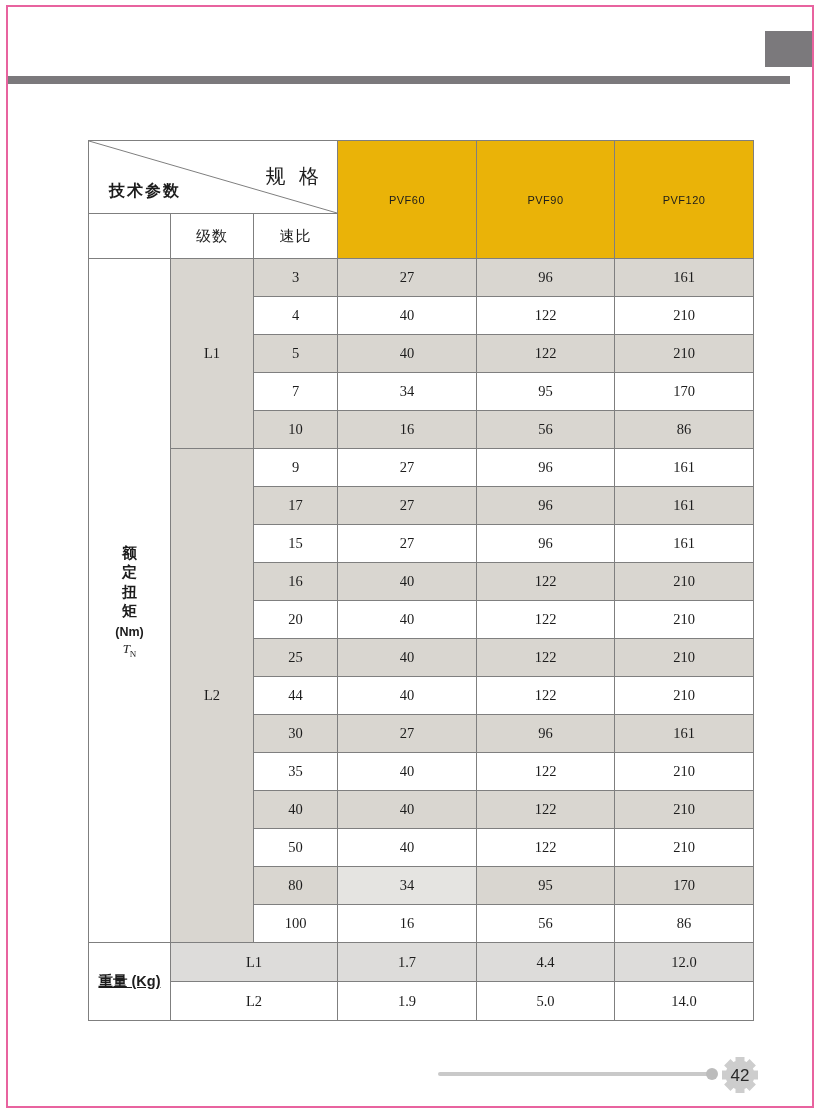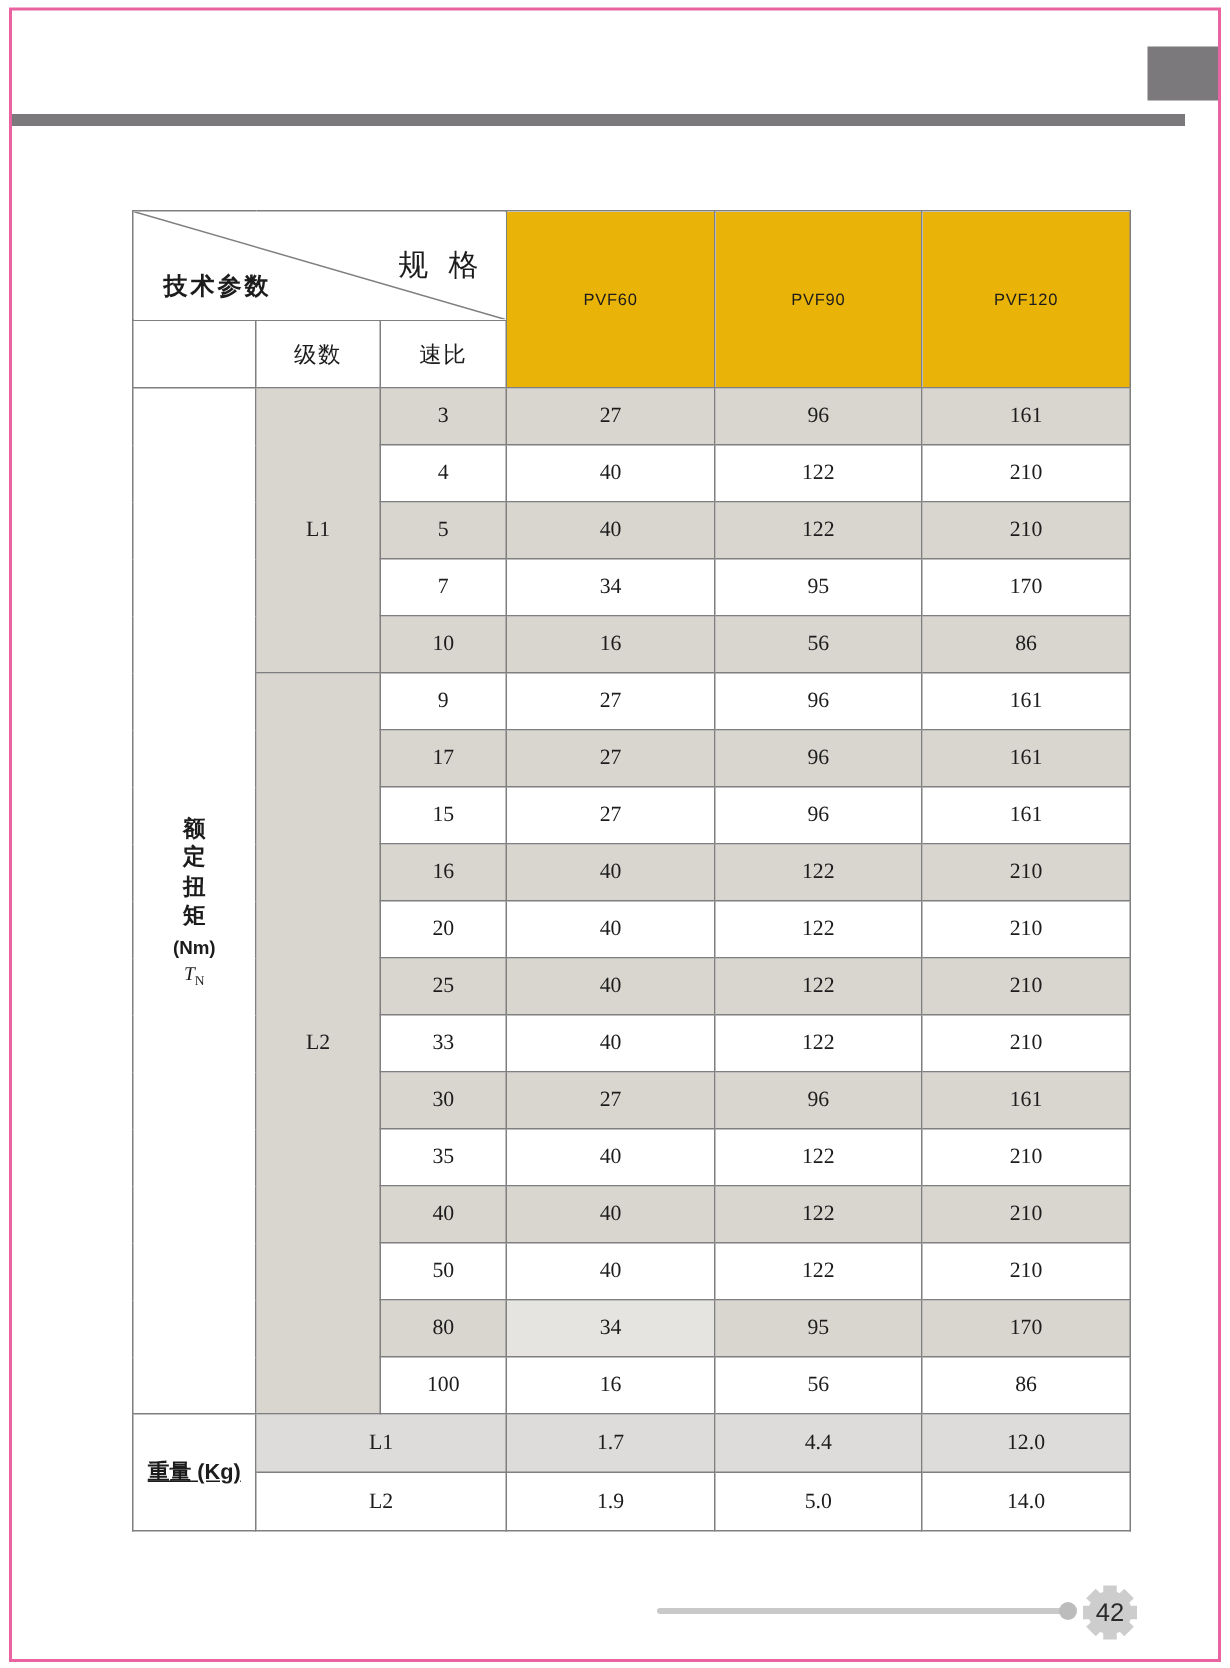--- a/index.html
+++ b/index.html
@@ -176,21 +176,21 @@
         <td class="value-cell">122</td>
         <td class="value-cell">210</td>
       </tr>
       <tr>
         <td class="ratio-cell shaded">25</td>
         <td class="value-cell shaded">40</td>
         <td class="value-cell shaded">122</td>
         <td class="value-cell shaded">210</td>
       </tr>
       <tr>
-        <td class="ratio-cell">33</td>
+        <td class="ratio-cell">44</td>
         <td class="value-cell">40</td>
         <td class="value-cell">122</td>
         <td class="value-cell">210</td>
       </tr>
       <tr>
         <td class="ratio-cell shaded">30</td>
         <td class="value-cell shaded">27</td>
         <td class="value-cell shaded">96</td>
         <td class="value-cell shaded">161</td>
       </tr>

